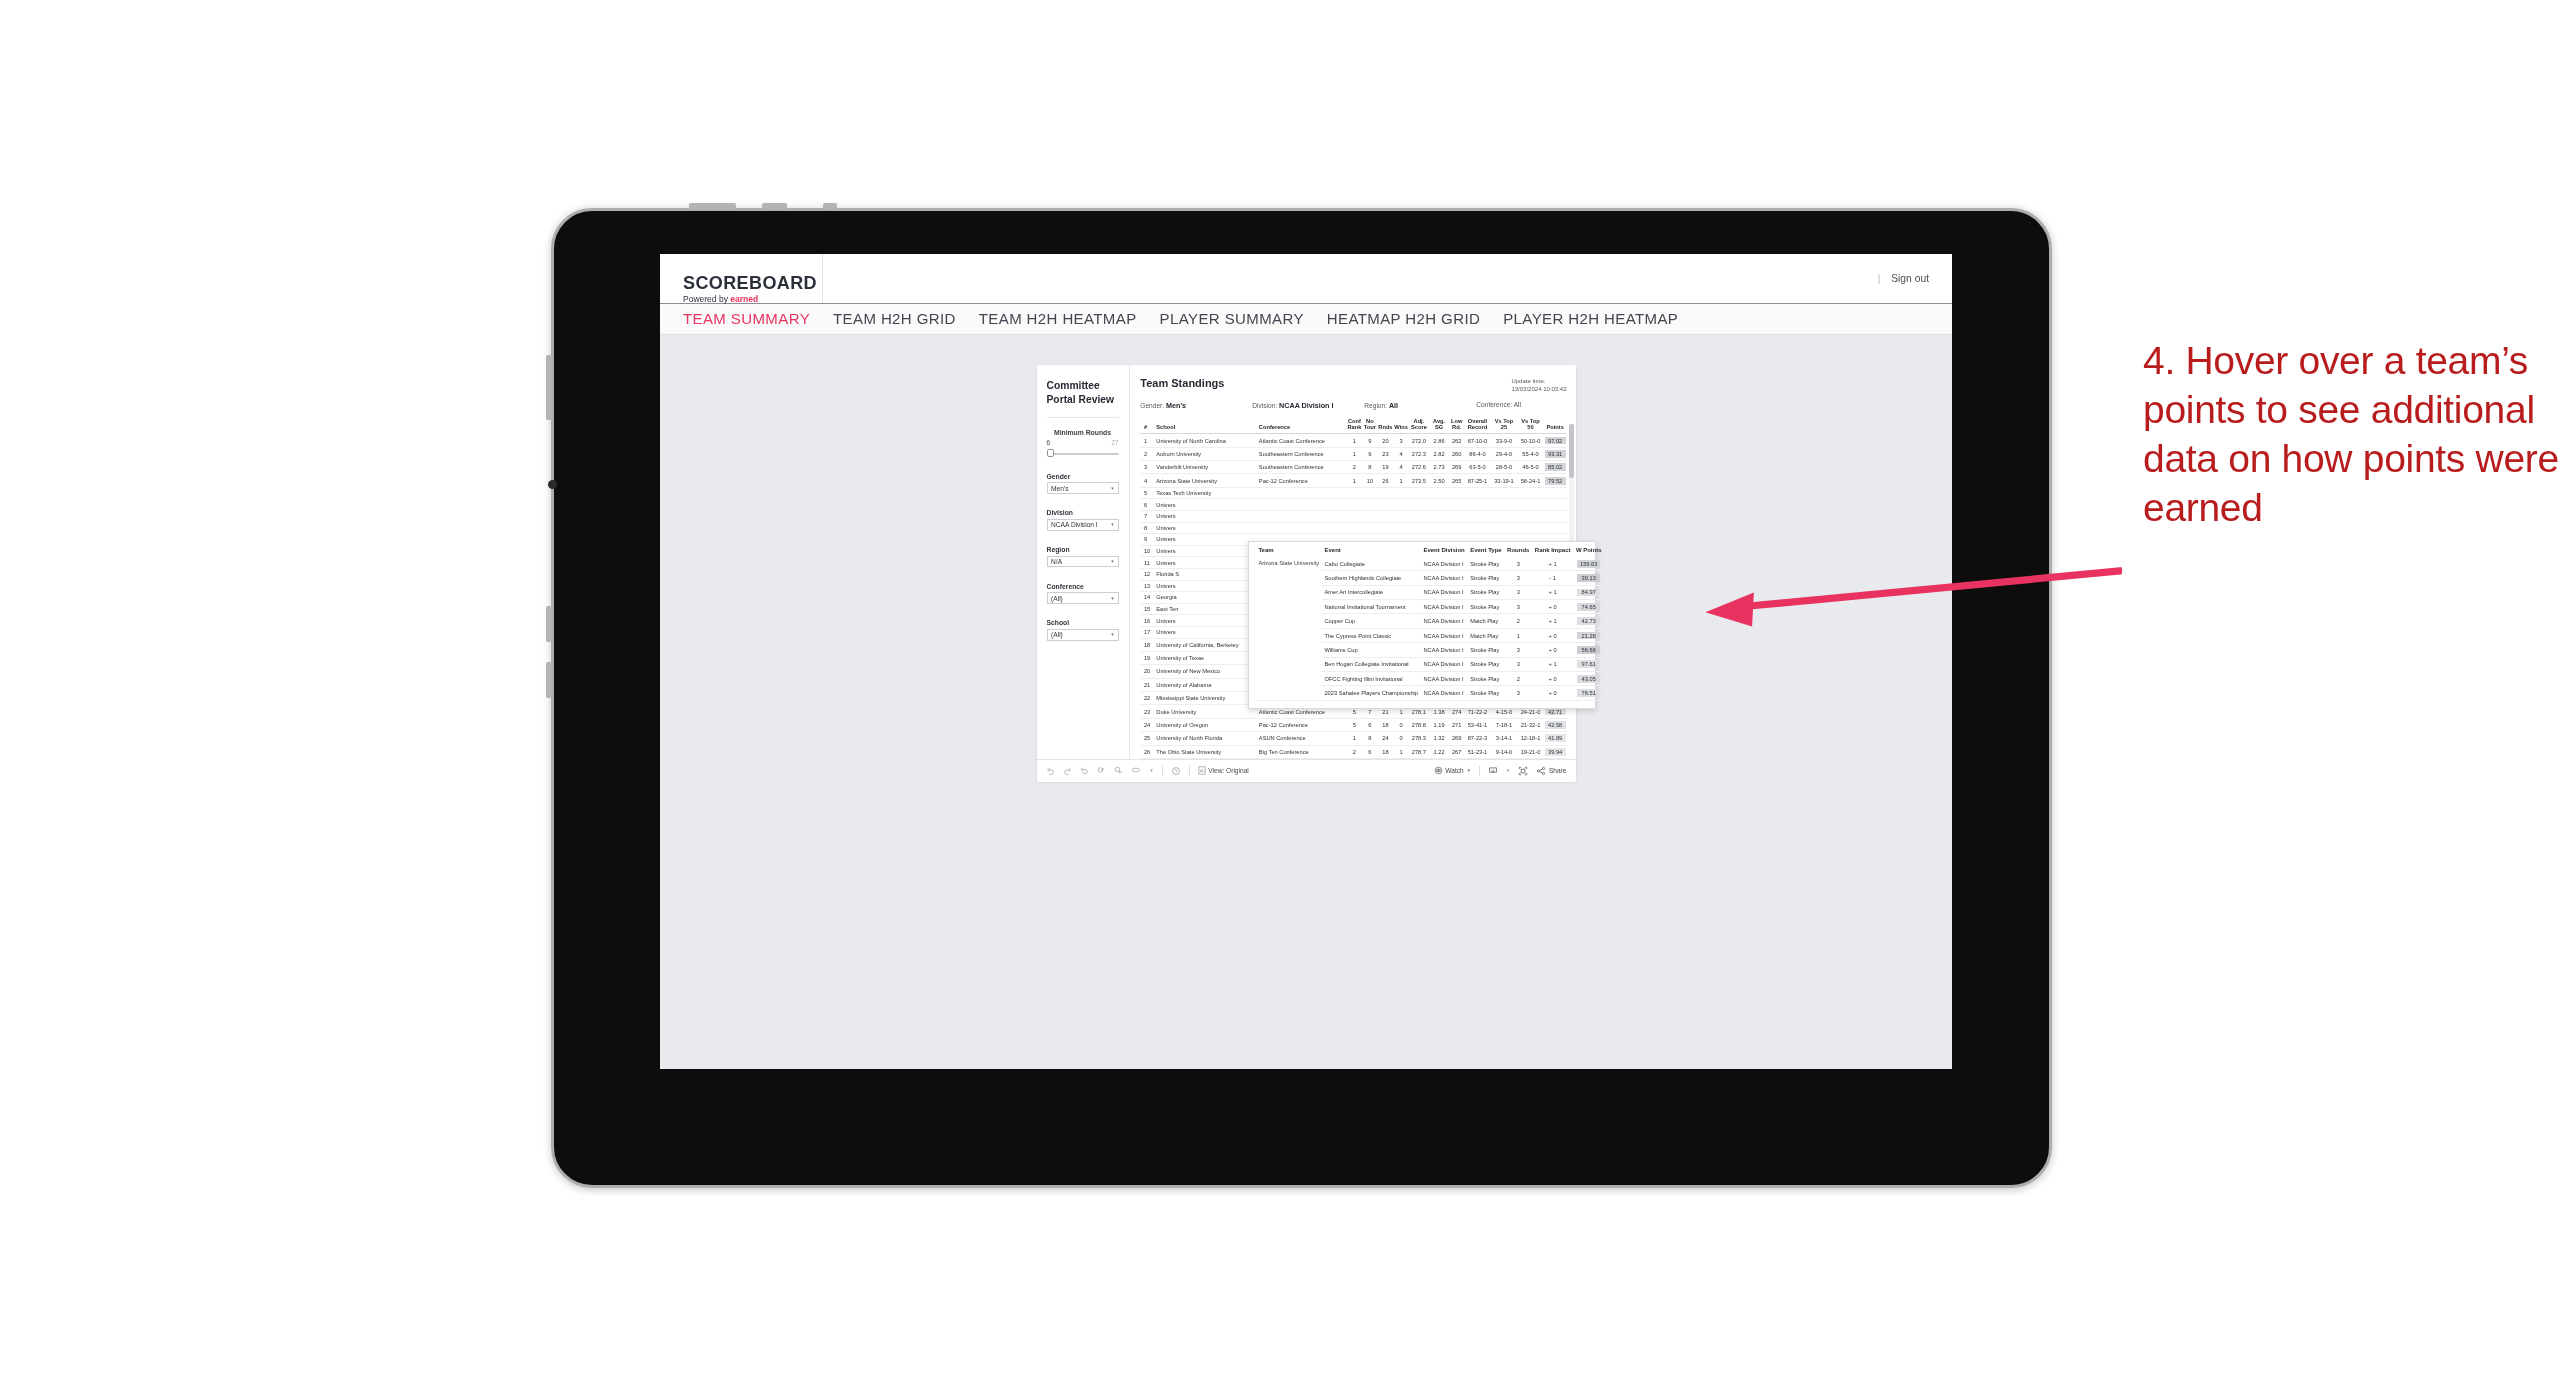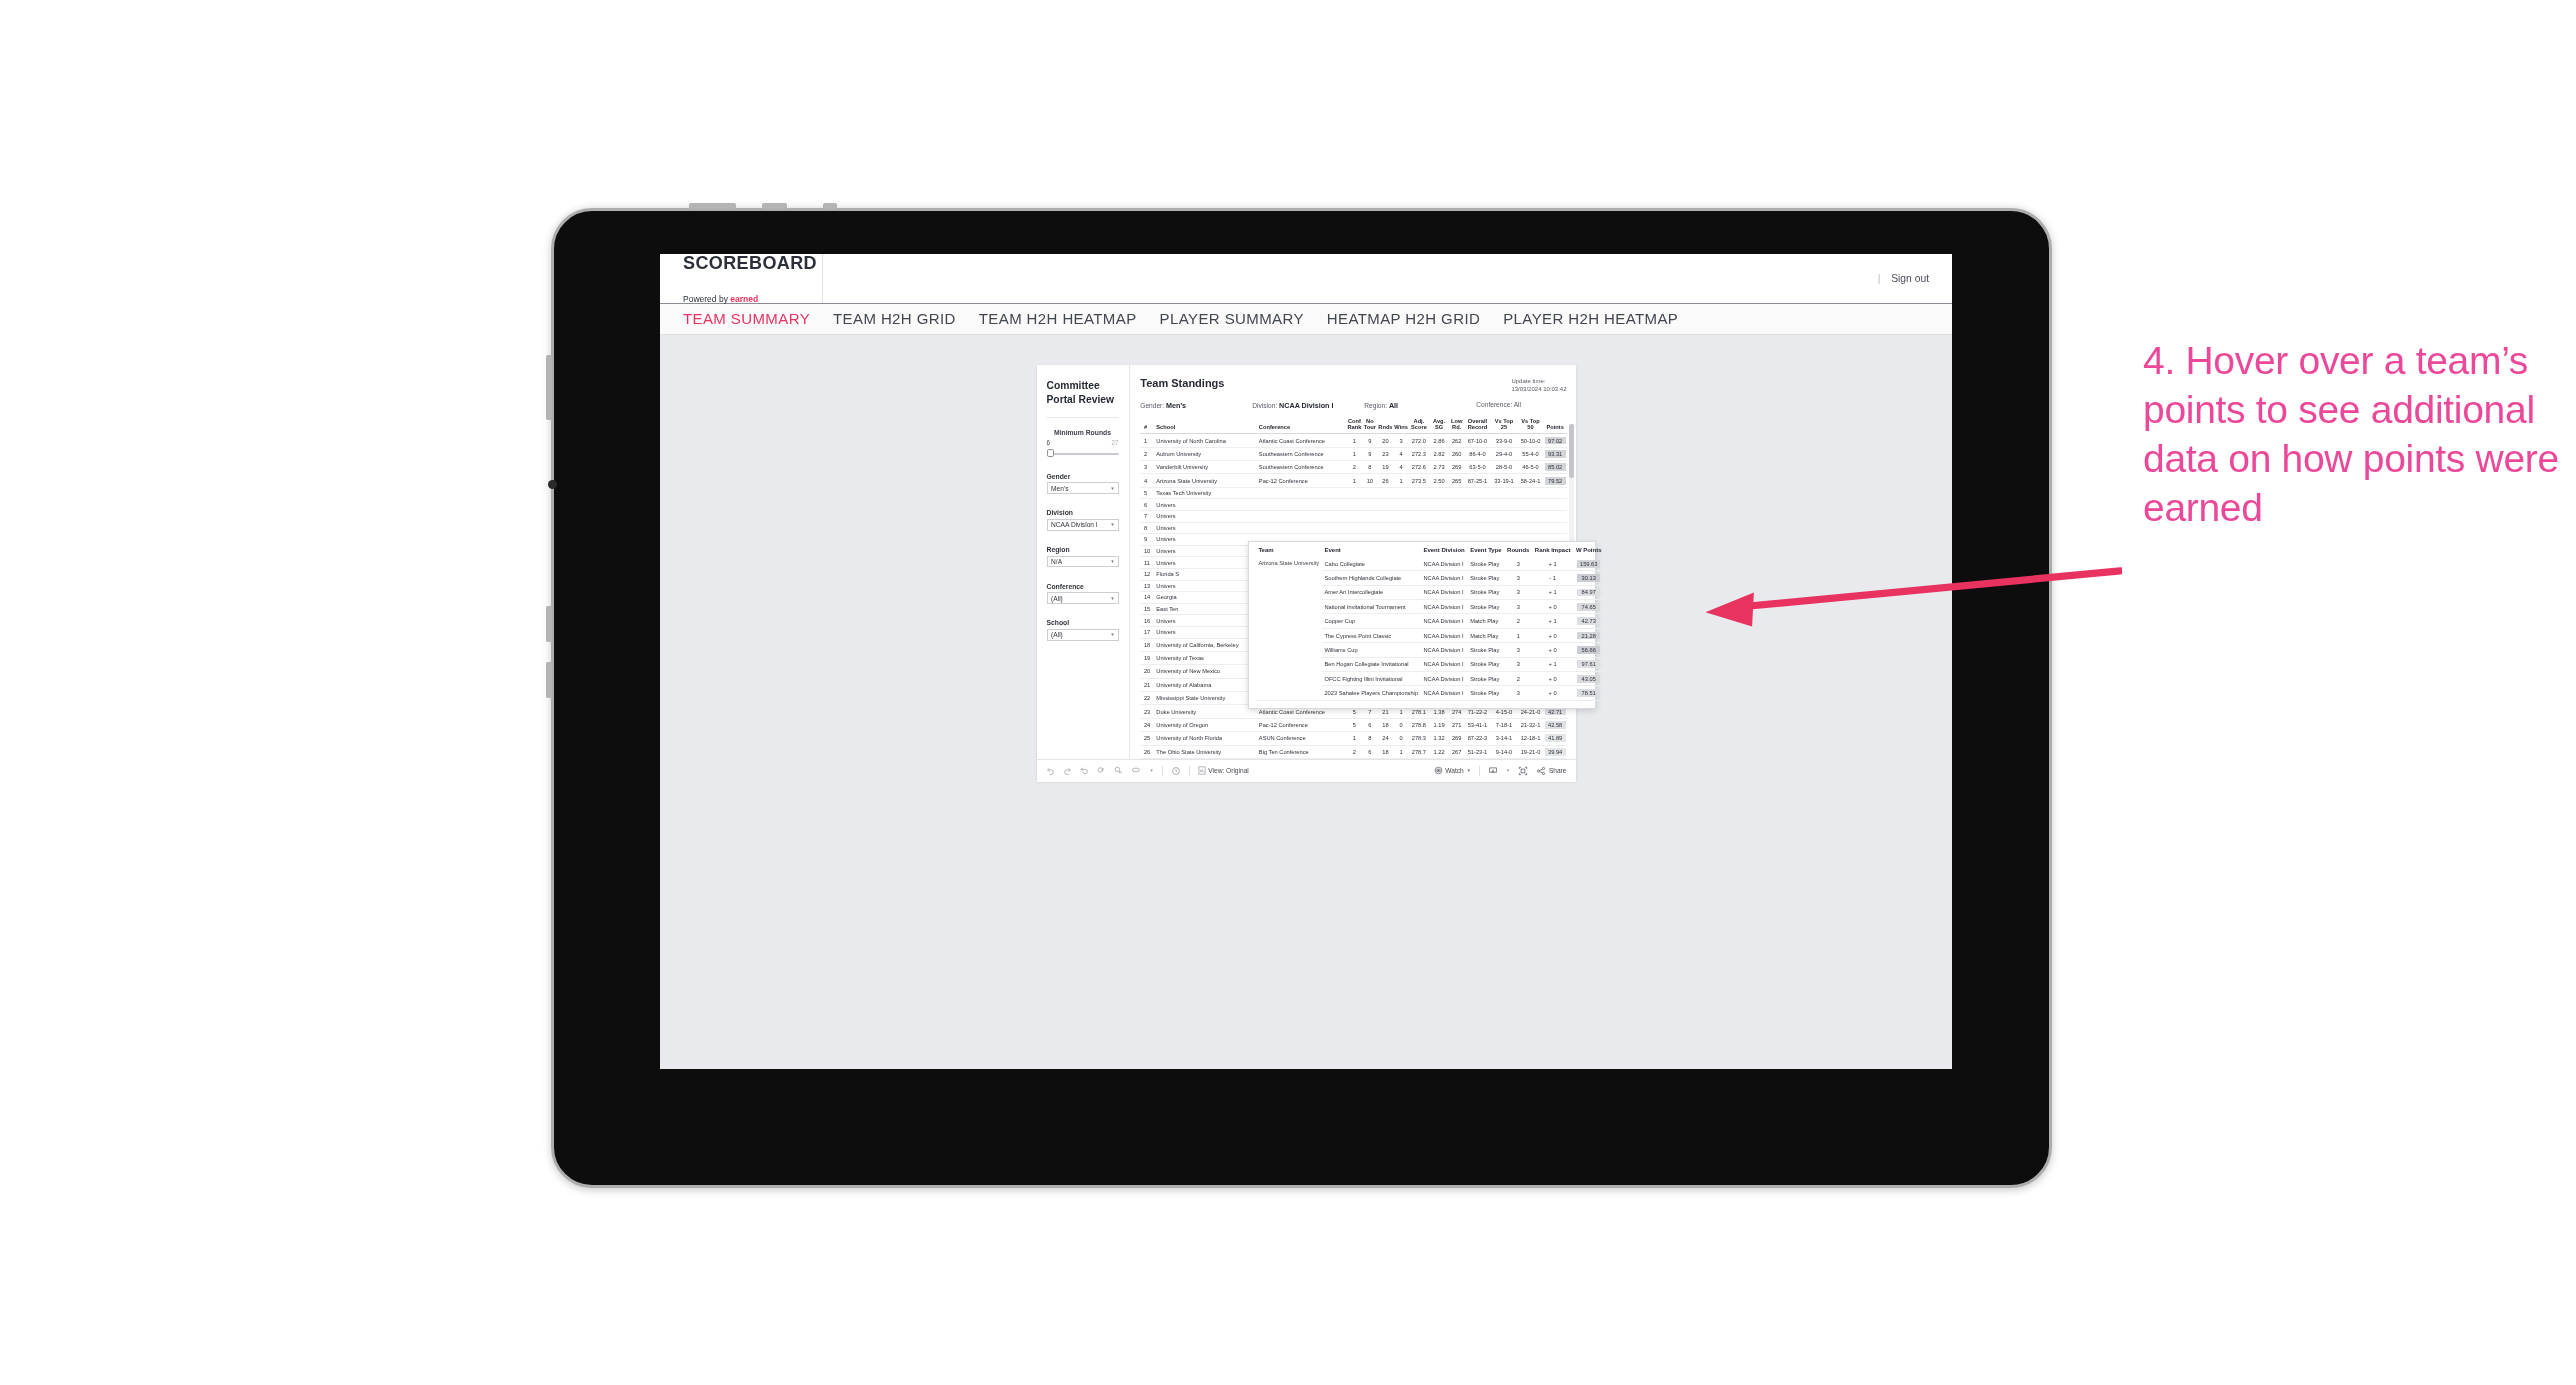--- a/index.html
+++ b/index.html
@@ -36,21 +36,21 @@
     background: #e9eaee; overflow: hidden;
   }
 
   
   .topbar {
     height: 50px; background:#fff; display:flex; align-items:stretch;
     border-bottom: 1.8px solid #8b8d94;
   }
   .logo-cell {
     width: 163px; padding-left: 23px; display:flex; flex-direction:column;
-    justify-content:space-between; border-right:0.9px solid #e2e2e2;
+    justify-content:flex-end; border-right:0.9px solid #e2e2e2;
   }
   .logo-main {
     font-family:"Liberation Sans", sans-serif;
     font-size: 18px; font-weight: 800; letter-spacing:0.4px;
     color:#2b2f3a; line-height:1;
   }
   .logo-sub { font-size:8.5px; color:#2b2f3a; margin-top:2.7px; line-height:1; }
   .logo-sub .brand { color:#e8325f; font-weight:700; }
 
   .nav { display:flex; align-items:stretch; }
@@ -179,21 +179,21 @@
     display:flex; align-items:center; padding: 0 9px; gap:8px;
   }
   .tb-ico { color:#9b9ea4; display:flex; align-items:center; }
   .tb-sep { width:0.9px; height:10.8px; background:#dedfe3; }
   .tb-text { font-size:6.6px; color:#44484f; display:flex; align-items:center; gap:2.7px; }
   .tb-right { margin-left:auto; display:flex; align-items:center; gap:8px; }
 
   
   .annot {
     position:absolute; left:2143px; top:336px; width:422px;
-    font-size:39px; line-height:1.26; color:#ec4899;
+    font-size:39px; line-height:1.26; color:#b91c1c;
     font-family:"Liberation Sans", sans-serif; letter-spacing:-0.3px;
   }
   .arrow { position:absolute; left:1700px; top:560px; width:422px; height:72px; }
 </style>
 </head>
 <body>
 
 <div id="stage">
 
   <div class="device">

